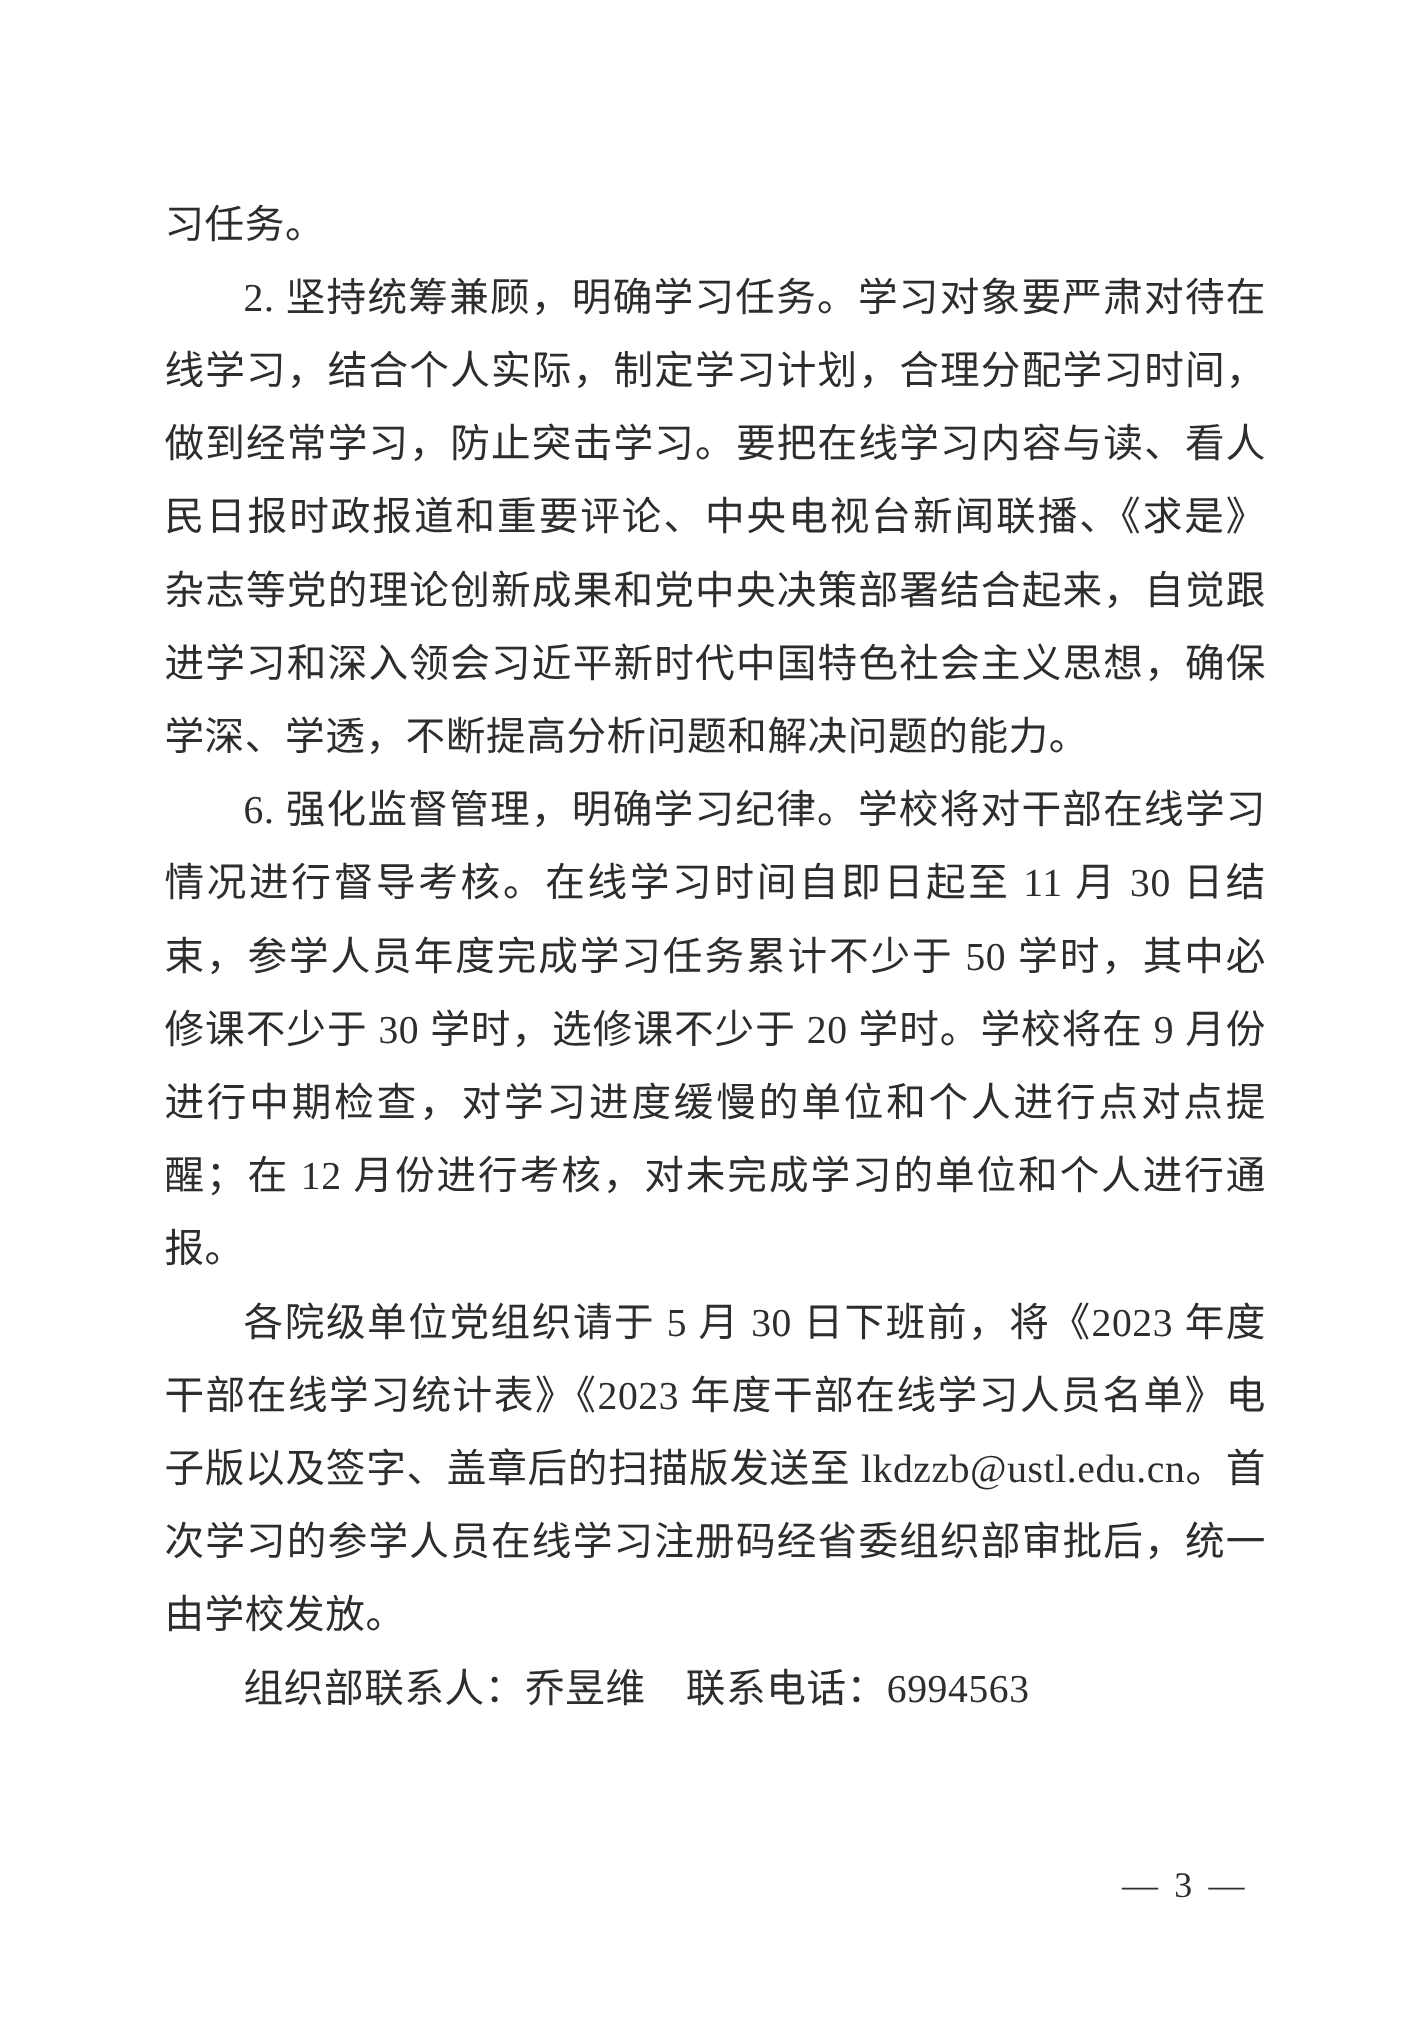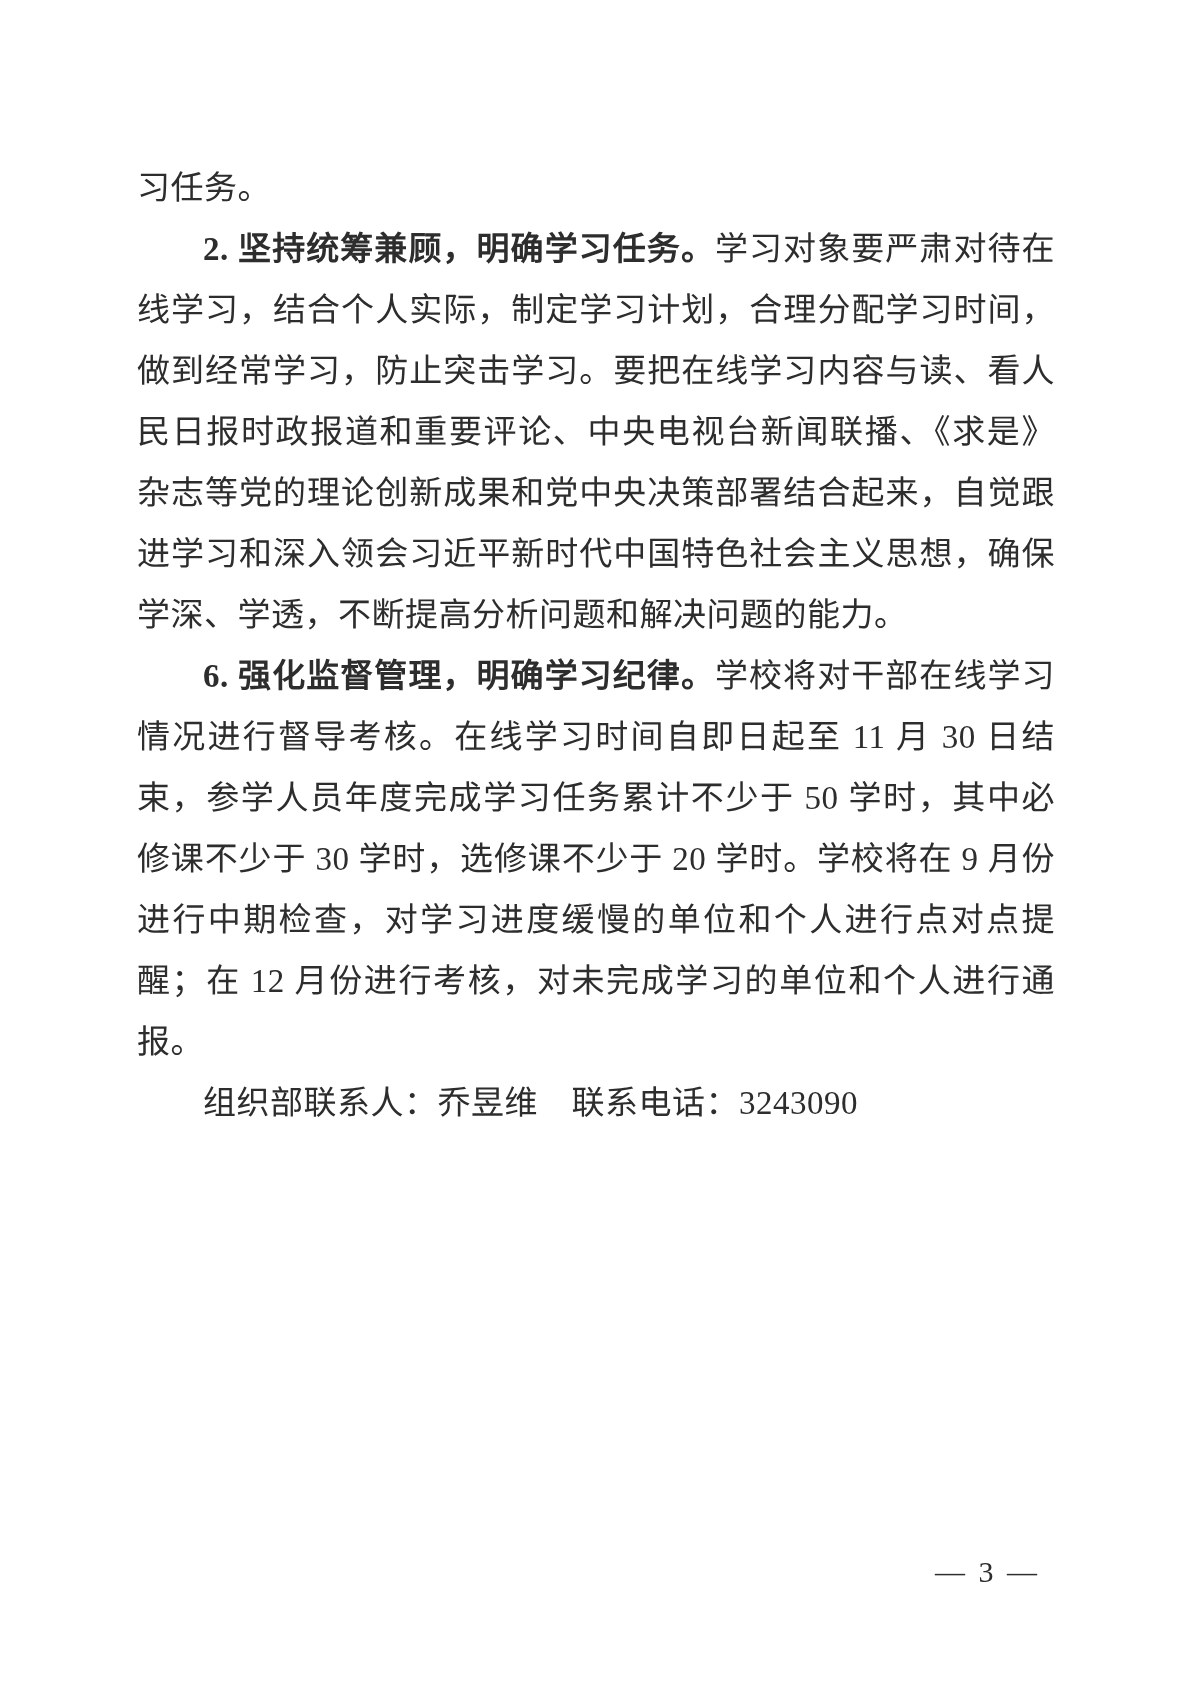--- a/index.html
+++ b/index.html
@@ -27,36 +27,37 @@
     letter-spacing: 0.5px;
   }
   .doc-body p {
     margin: 0;
     padding: 0;
   }
   .doc-body p.indent {
     text-indent: 2em;
   }
   .seg.bold {
-    font-weight: 700;
+    font-weight: 400;
   }
   .page-number {
     position: absolute;
     top: 1552px;
     right: 150px;
     font-size: 30px;
     line-height: 40px;
     letter-spacing: 3px;
     color: #2d2d2d;
   }
 </style>
 </head>
 <body>
 
 <div class="page">
   <main class="doc-body">
       <p class=""><span class="seg">习任务。</span></p>
       <p class="indent"><span class="seg bold">2. 坚持统筹兼顾，明确学习任务。</span><span class="seg">学习对象要严肃对待在线学习，结合个人实际，制定学习计划，合理分配学习时间，做到经常学习，防止突击学习。要把在线学习内容与读、看人民日报时政报道和重要评论、中央电视台新闻联播、《求是》杂志等党的理论创新成果和党中央决策部署结合起来，自觉跟进学习和深入领会习近平新时代中国特色社会主义思想，确保学深、学透，不断提高分析问题和解决问题的能力。</span></p>
       <p class="indent"><span class="seg bold">6. 强化监督管理，明确学习纪律。</span><span class="seg">学校将对干部在线学习情况进行督导考核。在线学习时间自即日起至 11 月 30 日结束，参学人员年度完成学习任务累计不少于 50 学时，其中必修课不少于 30 学时，选修课不少于 20 学时。学校将在 9 月份进行中期检查，对学习进度缓慢的单位和个人进行点对点提醒；在 12 月份进行考核，对未完成学习的单位和个人进行通报。</span></p>
-      <p class="indent"><span class="seg">组织部联系人：乔昱维　联系电话：3243090</span></p>
+      <p class="indent"><span class="seg">各院级单位党组织请于 5 月 30 日下班前，将《2023 年度干部在线学习统计表》《2023 年度干部在线学习人员名单》电子版以及签字、盖章后的扫描版发送至 lkdzzb@ustl.edu.cn。首次学习的参学人员在线学习注册码经省委组织部审批后，统一由学校发放。</span></p>
+      <p class="indent"><span class="seg">组织部联系人：乔昱维　联系电话：6994563</span></p>
     </main>
   <div class="page-number">— 3 —</div>
 </div>
 
 </body></html>

